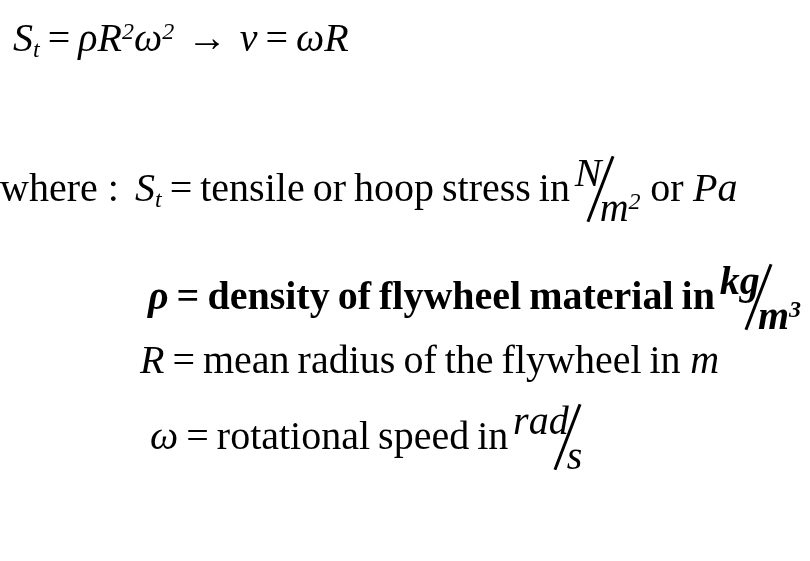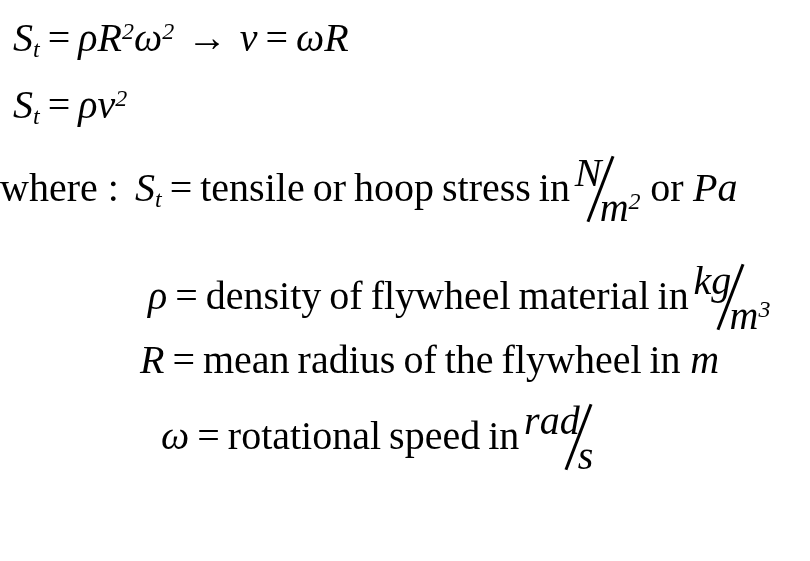--- a/index.html
+++ b/index.html
@@ -69,37 +69,34 @@
     background: #000000;
     transform: rotate(21deg);
     vertical-align: -0.58em;
     margin: 0 0.04em;
   }
   .sp { display: inline-block; width: 0.24em; }
   
   #line-eq1   { top: 18px;  left: 13px; }
   #line-eq2   { top: 85px;  left: 13px; }
   #line-where { top: 154px; left: 0; }
-  #line-rho   { top: 262px; left: 148px; }
+  #line-rho   { top: 262px; left: 148px; font-weight: bold; }
   #line-radius{ top: 340px; left: 140px; }
-  #line-omega { top: 402px; left: 150px; margin-left: 11px; }
+  #line-omega { top: 402px; left: 150px; }
   #line-vel   { top: 480px; left: 150px; }
 </style>
 </head>
 <body>
 
 <div id="canvas">
 
   <div class="line" id="line-eq1">
     <span class="it">S</span><span class="sub">t</span><span class="eq">=</span><span class="it">ρR</span><span class="sup">2</span><span class="it">ω</span><span class="sup">2</span><span class="arrow">→</span><span class="it">v</span><span class="eq">=</span><span class="it">ωR</span>
   </div>
 
-  <div class="line" id="line-eq2">
-    <span class="it">S</span><span class="sub">t</span><span class="eq">=</span><span class="it">ρv</span><span class="sup">2</span>
-  </div>
 
   <div class="line" id="line-where">
     <span class="where-label">where :</span><span class="it">S</span><span class="sub">t</span><span class="eq">=</span><span class="rm">tensile or hoop stress in</span><span class="sfrac"><span class="num">N</span><span class="slash"></span><span class="den"><span>m</span><span class="sup">2</span></span></span><span class="sp"></span><span class="rm">or</span><span class="sp"></span><span class="it">Pa</span>
   </div>
 
   <div class="line" id="line-rho">
     <span class="it">ρ</span><span class="eq">=</span><span class="rm">density of flywheel material in</span><span class="sfrac"><span class="num">kg</span><span class="slash"></span><span class="den"><span>m</span><span class="sup">3</span></span></span>
   </div>
 
   <div class="line" id="line-radius">

